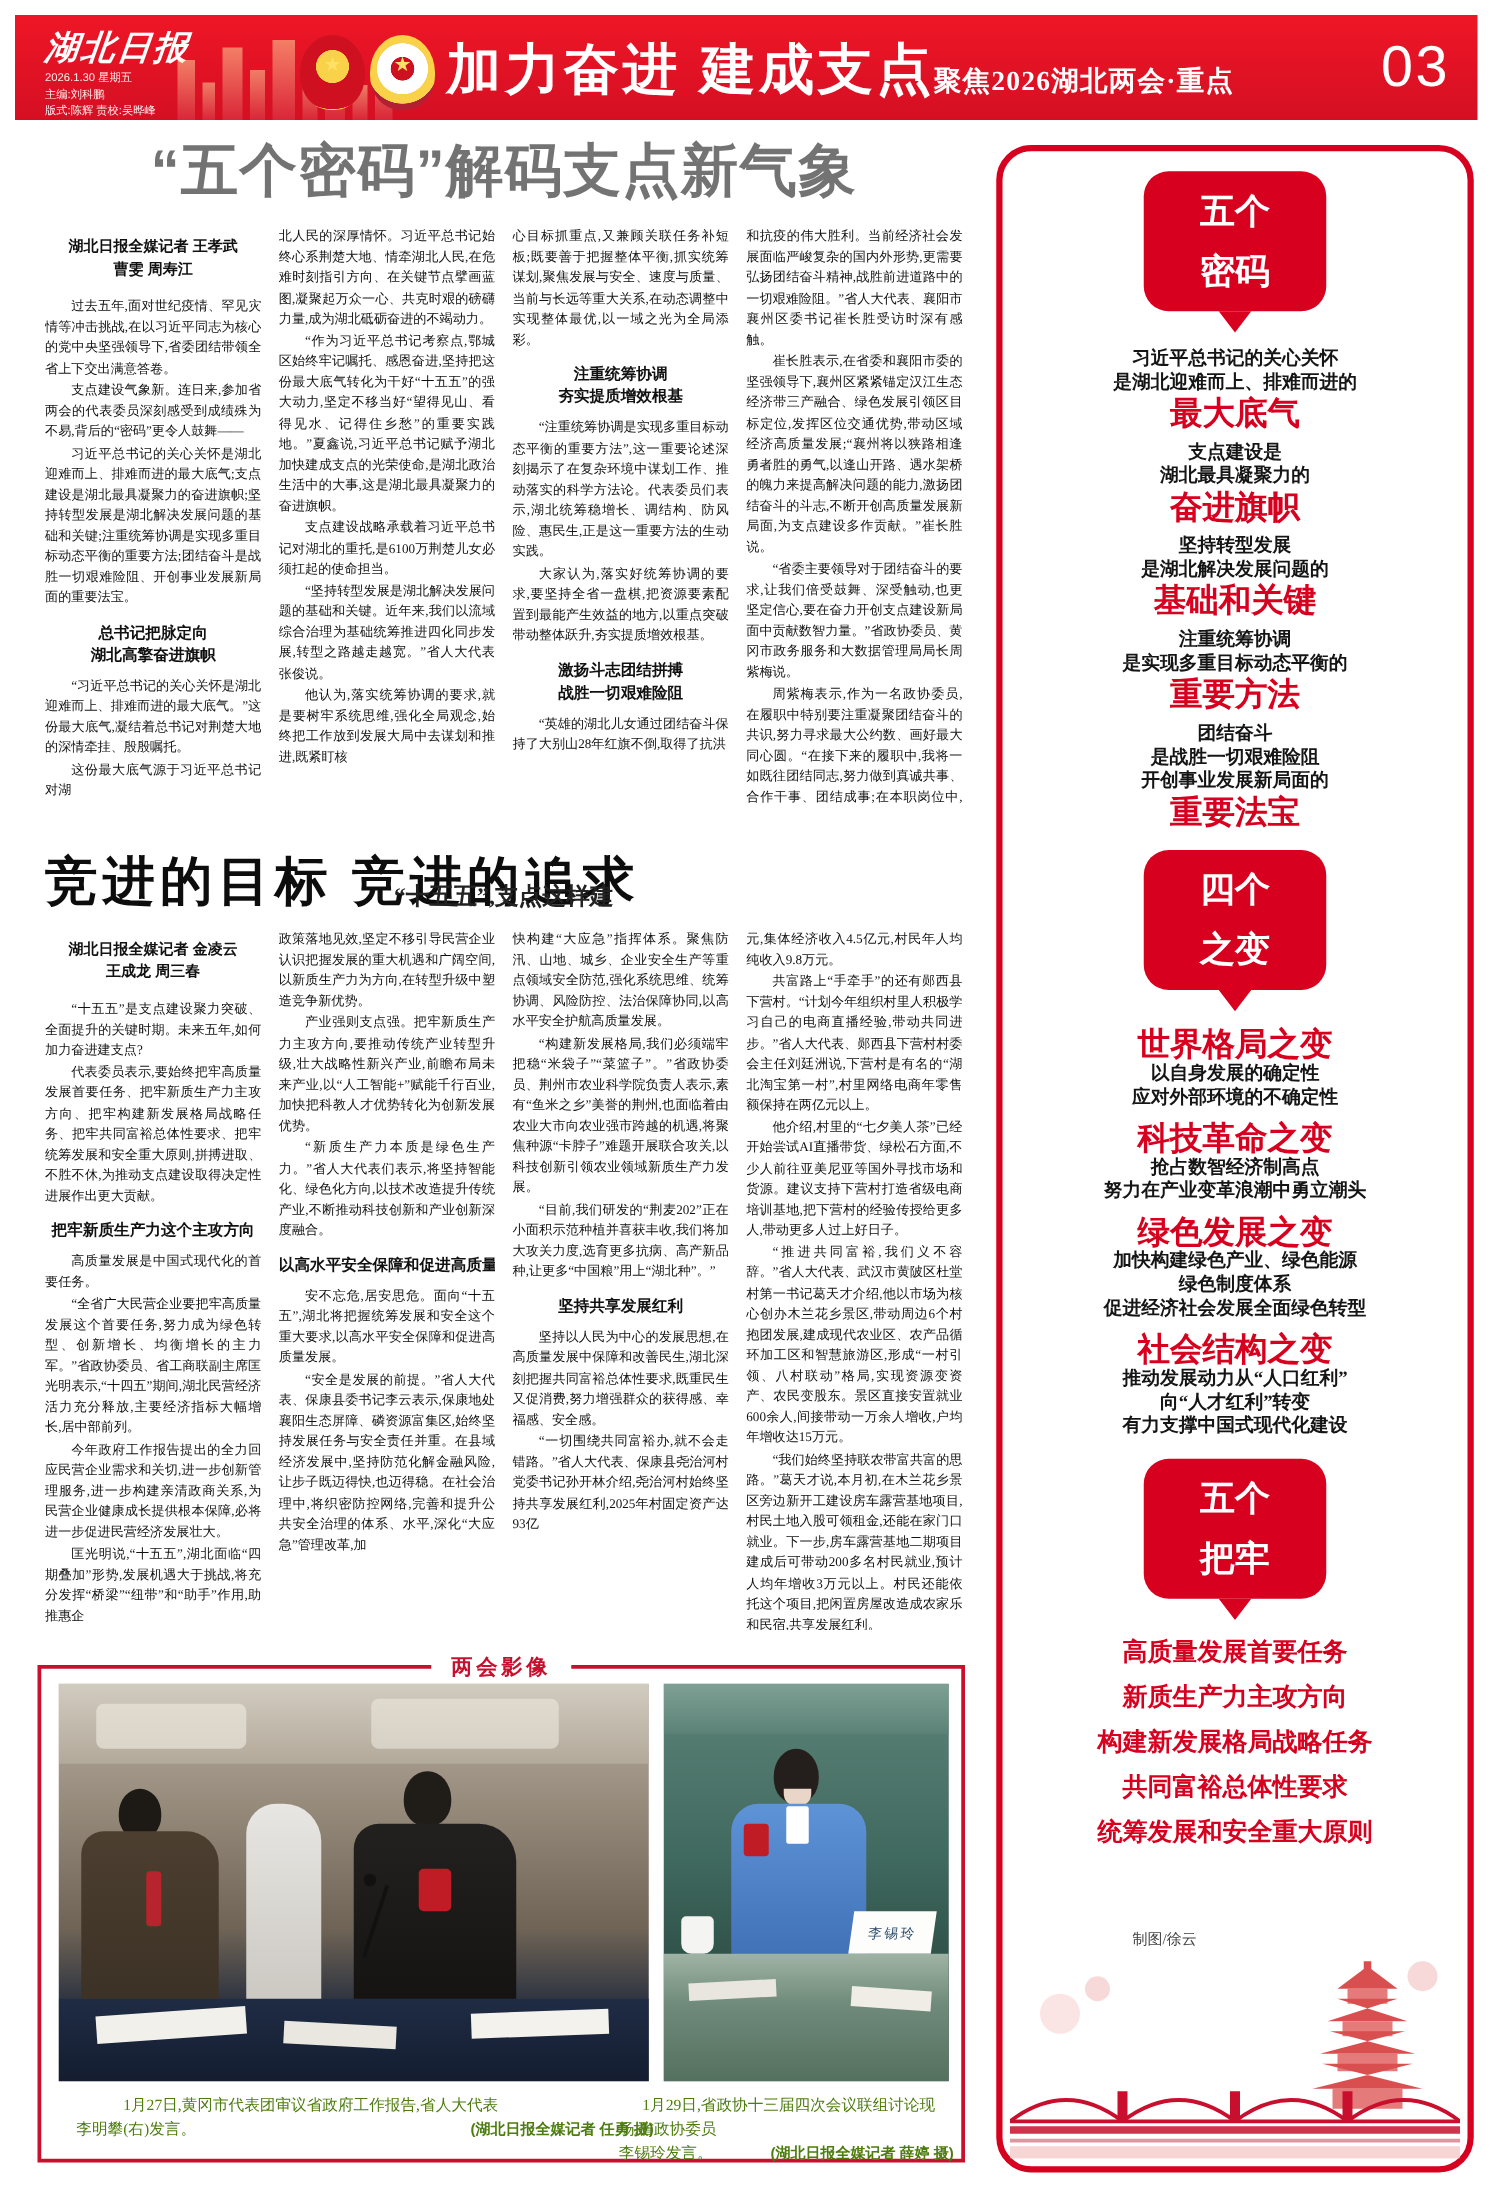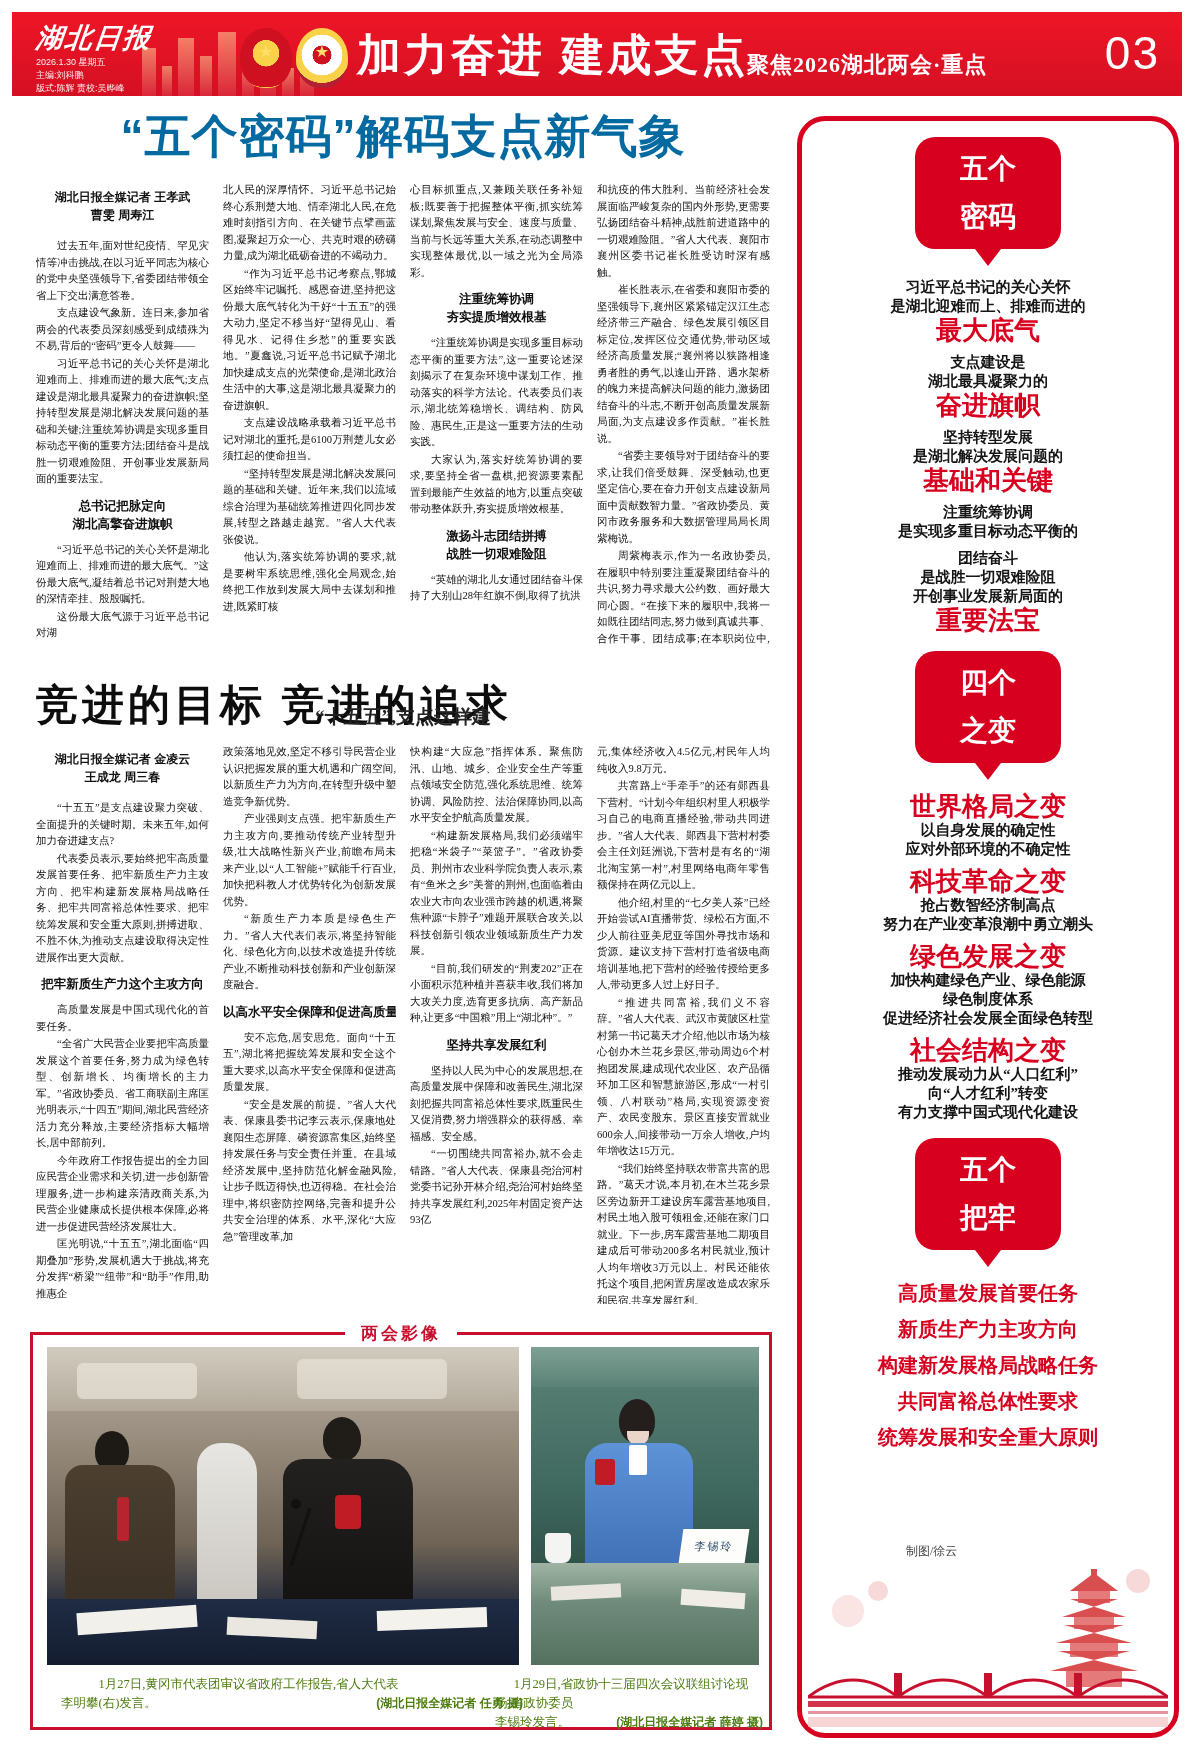--- a/index.html
+++ b/index.html
@@ -19,21 +19,21 @@
   .emblem-cppcc{left:284px;background:radial-gradient(circle at 50% 45%,#cf1021 0 22%,#fff 23% 48%,#f9d24a 49% 66%,#b42033 67% 100%);}
   .emblem .star{position:absolute;left:0;right:0;top:14px;text-align:center;color:#ffe067;font-size:16px;}
   .band-title{position:absolute;left:345px;top:14px;width:390px;color:#fff;
         font-family:"Liberation Sans",sans-serif;font-weight:900;font-size:44px;letter-spacing:3px;white-space:nowrap;}
   .band-sub{position:absolute;left:735px;top:38px;color:#fff;font-weight:700;
         font-size:22px;letter-spacing:1px;white-space:nowrap;}
   .band-pageno{position:absolute;right:22px;top:14px;color:#fff;
         font-family:"Liberation Sans",sans-serif;font-size:46px;font-weight:300;letter-spacing:2px;}
   
   .h1-main{position:absolute;left:36px;top:106px;width:734px;text-align:center;
-        font-family:"Liberation Sans",sans-serif;font-weight:900;font-size:46px;color:#0369a1;letter-spacing:1px;}
+        font-family:"Liberation Sans",sans-serif;font-weight:900;font-size:46px;color:#737373;letter-spacing:1px;}
   .h2-main{position:absolute;left:36px;top:677px;width:734px;text-align:left;
         font-family:"Liberation Sans",sans-serif;font-weight:900;font-size:42px;color:#0d0d0d;letter-spacing:4px;}
   .h2-sub{position:absolute;left:36px;top:704px;width:734px;text-align:center;
         font-weight:700;font-size:19px;color:#222;}
   
   .cols{position:absolute;display:flex;gap:14px;}
   #a1cols{left:36px;top:182px;width:734px;height:464px;}
   #a2cols{left:36px;top:744px;width:734px;height:560px;}
   .col{width:173px;height:100%;overflow:hidden;}
   .para{font-size:10.5px;line-height:16.5px;text-align:justify;text-indent:2em;margin:0 0 1px 0;}
@@ -230,20 +230,21 @@
               <div class="sb-black">坚持转型发展</div>
               <div class="sb-black">是湖北解决发展问题的</div>
             </div>
             <div class="sb-accent">基础和关键</div>
           </div>
           <div class="sb-item">
             <div>
               <div class="sb-black">注重统筹协调</div>
               <div class="sb-black">是实现多重目标动态平衡的</div>
             </div>
+            <div class="sb-accent">重要方法</div>
           </div>
           <div class="sb-item">
             <div>
               <div class="sb-black">团结奋斗</div>
               <div class="sb-black">是战胜一切艰难险阻</div>
               <div class="sb-black">开创事业发展新局面的</div>
             </div>
             <div class="sb-accent">重要法宝</div>
           </div>
         </div>

